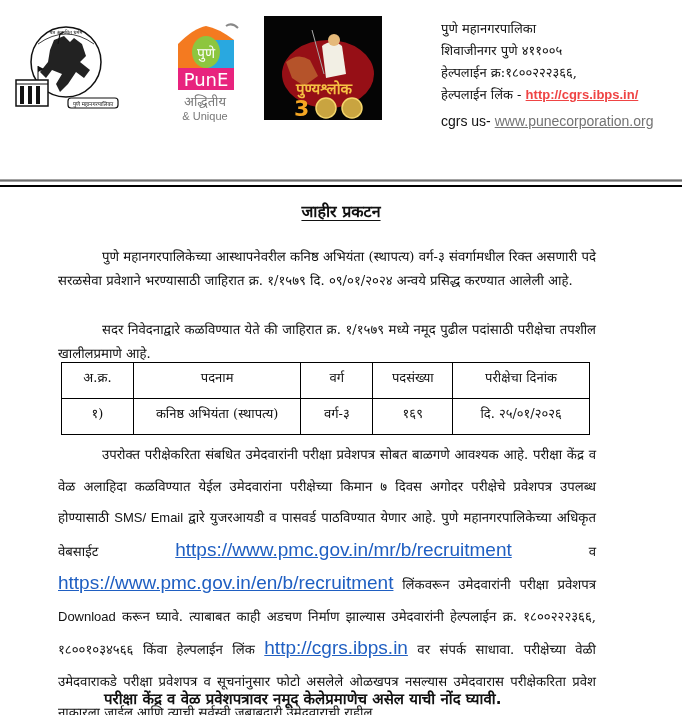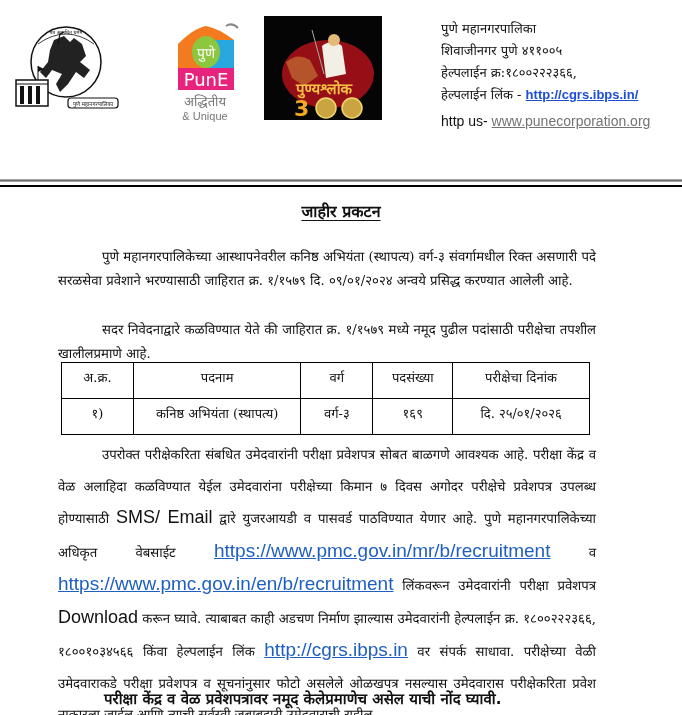--- a/index.html
+++ b/index.html
@@ -7,36 +7,36 @@
   body { position: relative; font-family: "DejaVu Serif", "Liberation Serif", serif; color: #111; }
 
   
   .header { position: absolute; left: 0; top: 0; width: 682px; height: 172px; }
   .pmc-logo { position: absolute; left: 10px; top: 22px; width: 110px; height: 92px; }
   .pune-logo { position: absolute; left: 174px; top: 22px; width: 66px; height: 102px; }
   .punya-logo { position: absolute; left: 264px; top: 16px; width: 118px; height: 104px; background: #050505; overflow: hidden; }
 
   .addr { position: absolute; left: 441px; top: 18px; width: 240px; font-size: 13px; line-height: 22px; color: #111; }
   .addr .line { white-space: nowrap; }
-  .addr .link-bold { font-family: "Liberation Sans", sans-serif; font-weight: bold; text-decoration: underline; color: #1d4ed8; }
+  .addr .link-bold { font-family: "Liberation Sans", sans-serif; font-weight: bold; text-decoration: underline; color: #ef4444; }
   .addr .visit { font-family: "Liberation Sans", sans-serif; margin-top: 4px; font-size: 14px; }
   .addr .visit a { color: #737373; text-decoration: underline; }
 
   .rule-grey { position: absolute; left: 0; top: 179px; width: 682px; height: 3px; background: linear-gradient(#bdbdbd, #6e6e6e, #bdbdbd); }
   .rule-black { position: absolute; left: 0; top: 185px; width: 682px; height: 2px; background: #000; }
 
   .title { position: absolute; left: 0; top: 200px; width: 682px; text-align: center; }
   .title span { font-family: "DejaVu Sans", sans-serif; font-weight: bold; font-size: 16px; text-decoration: underline; text-underline-offset: 3px; }
 
   .body-text { position: absolute; left: 58px; width: 538px; font-size: 13.2px; line-height: 24px; text-align: justify; }
   .p1 { top: 245px; }
   .p2 { top: 318px; }
   .p3 { top: 439px; line-height: 31.5px; }
   .indent { display: inline-block; width: 44px; }
-  .sans { font-family: "Liberation Sans", sans-serif; font-size: 18px; }
+  .sans { font-family: "Liberation Sans", sans-serif; font-size: 13px; }
   a.blue { color: #1f5fc2; text-decoration: underline; font-family: "Liberation Sans", sans-serif; font-size: 19px; }
 
   table.schedule { position: absolute; left: 61px; top: 362px; width: 529px; border-collapse: collapse; font-size: 13px; }
   table.schedule th, table.schedule td { border: 1.5px solid #000; text-align: center; vertical-align: top; font-weight: normal; padding-top: 5px; }
   table.schedule th { height: 36px; margin-top: 28px; }
   table.schedule td { height: 36px; }
 
   .final { position: absolute; left: 104px; top: 688px; font-family: "DejaVu Sans", sans-serif; font-weight: bold; font-size: 15px; white-space: nowrap; }
 </style>
 </head>
@@ -84,21 +84,21 @@
     <text x="30" y="100" font-size="22" fill="#f5a623" font-weight="bold" font-family="DejaVu Sans, sans-serif">3</text>
     <circle cx="62" cy="92" r="10" fill="#c9a440" stroke="#f5d66b" stroke-width="1.5"></circle>
     <circle cx="88" cy="92" r="10" fill="#c9a440" stroke="#f5d66b" stroke-width="1.5"></circle>
   </svg>
 
   <div class="addr">
     <div class="line">पुणे महानगरपालिका</div>
     <div class="line">शिवाजीनगर पुणे ४११००५</div>
     <div class="line"><span>हेल्पलाईन क्र:</span><span>१८००२२२३६६,</span></div>
     <div class="line"><span>हेल्पलाईन लिंक - </span><span class="link-bold">http://cgrs.ibps.in/</span></div>
-    <div class="line visit"><span>http us- </span><a>www.punecorporation.org</a></div>
+    <div class="line visit"><span>cgrs us- </span><a>www.punecorporation.org</a></div>
   </div>
 </div>
 
 <div class="rule-grey"></div>
 <div class="rule-black"></div>
 
 <div class="title"><span>जाहीर प्रकटन</span></div>
 
 <div class="body-text p1"><span class="indent"></span><span>पुणे महानगरपालिकेच्या आस्थापनेवरील कनिष्ठ अभियंता (स्थापत्य) वर्ग-३ संवर्गामधील रिक्त असणारी पदे सरळसेवा प्रवेशाने भरण्यासाठी जाहिरात क्र. १/१५७९ दि. ०९/०१/२०२४ अन्वये प्रसिद्ध करण्यात आलेली आहे.</span></div>
 

